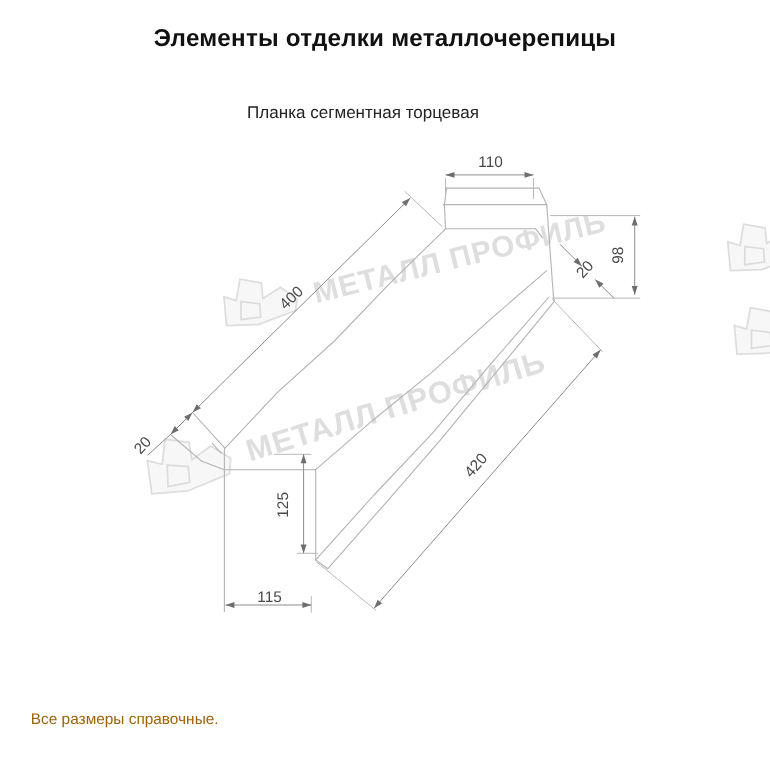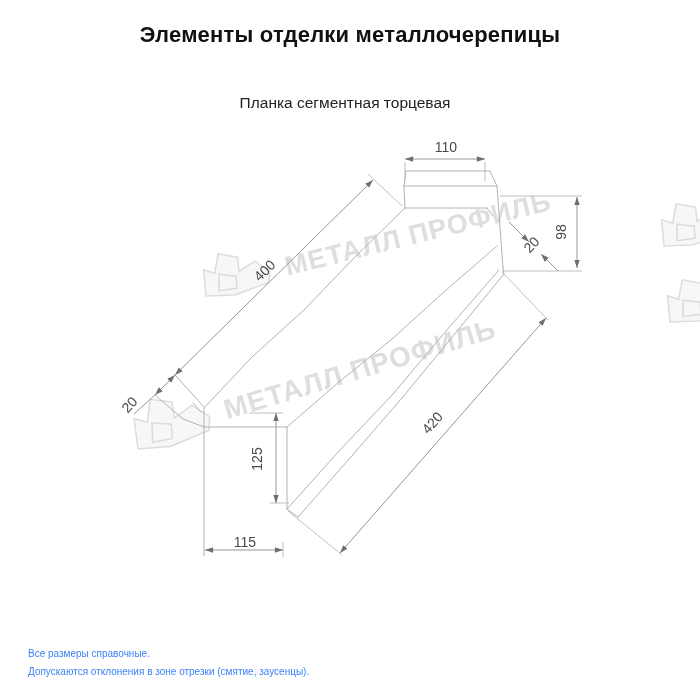--- a/index.html
+++ b/index.html
@@ -6,25 +6,25 @@
   body{
     width:700px;height:700px;position:relative;background:#ffffff;
     font-family:"Liberation Sans", sans-serif;overflow:hidden;
   }
   .page-title{
     position:absolute;top:22px;left:0;width:700px;text-align:center;
     font-size:22px;font-weight:bold;color:#111;letter-spacing:.2px;
   }
   .subtitle{
     position:absolute;top:94px;left:0;width:660px;text-align:center;
-    font-size:15.5px;color:#222;line-height:18px;padding-left:15px;
+    font-size:15.5px;color:#222;line-height:18px;
   }
   .footer{
     position:absolute;top:645px;left:28px;width:650px;
-    font-size:10px;color:#3b82f6;line-height:17.5px;
+    font-size:14px;color:#a16207;line-height:17.5px;
   }
   svg{position:absolute;top:0;left:0;}
   .shape{stroke:#b3b3b3;stroke-width:1;fill:none;stroke-linejoin:round;stroke-linecap:round;}
   .ext{stroke:#b8b8b8;stroke-width:0.9;fill:none;}
   .dim{stroke:#8a8a8a;stroke-width:0.9;fill:none;}
   .dimtxt{font-size:14px;fill:#4a4a4a;}
   .wm-text{font-size:27px;font-weight:bold;fill:#d6d6d6;opacity:.8;letter-spacing:1px;}
   .wm-shape{stroke:#dadada;stroke-width:1.6;fill:#f7f7f7;opacity:.9;}
 </style>
 </head>
@@ -152,14 +152,13 @@
 
   <g>
     <path class="ext" d="M283,542 V557"></path>
     <line class="dim" x1="205" y1="550" x2="283" y2="550" marker-start="url(#ar)" marker-end="url(#ar)"></line>
     <text class="dimtxt" x="245" y="547" text-anchor="middle">115</text>
   </g>
 </svg>
 
 <div class="footer">
   <div>Все размеры справочные.</div>
-  <div>Допускаются отклонения в зоне отрезки (смятие, заусенцы).</div>
 </div>
 
 </body></html>

